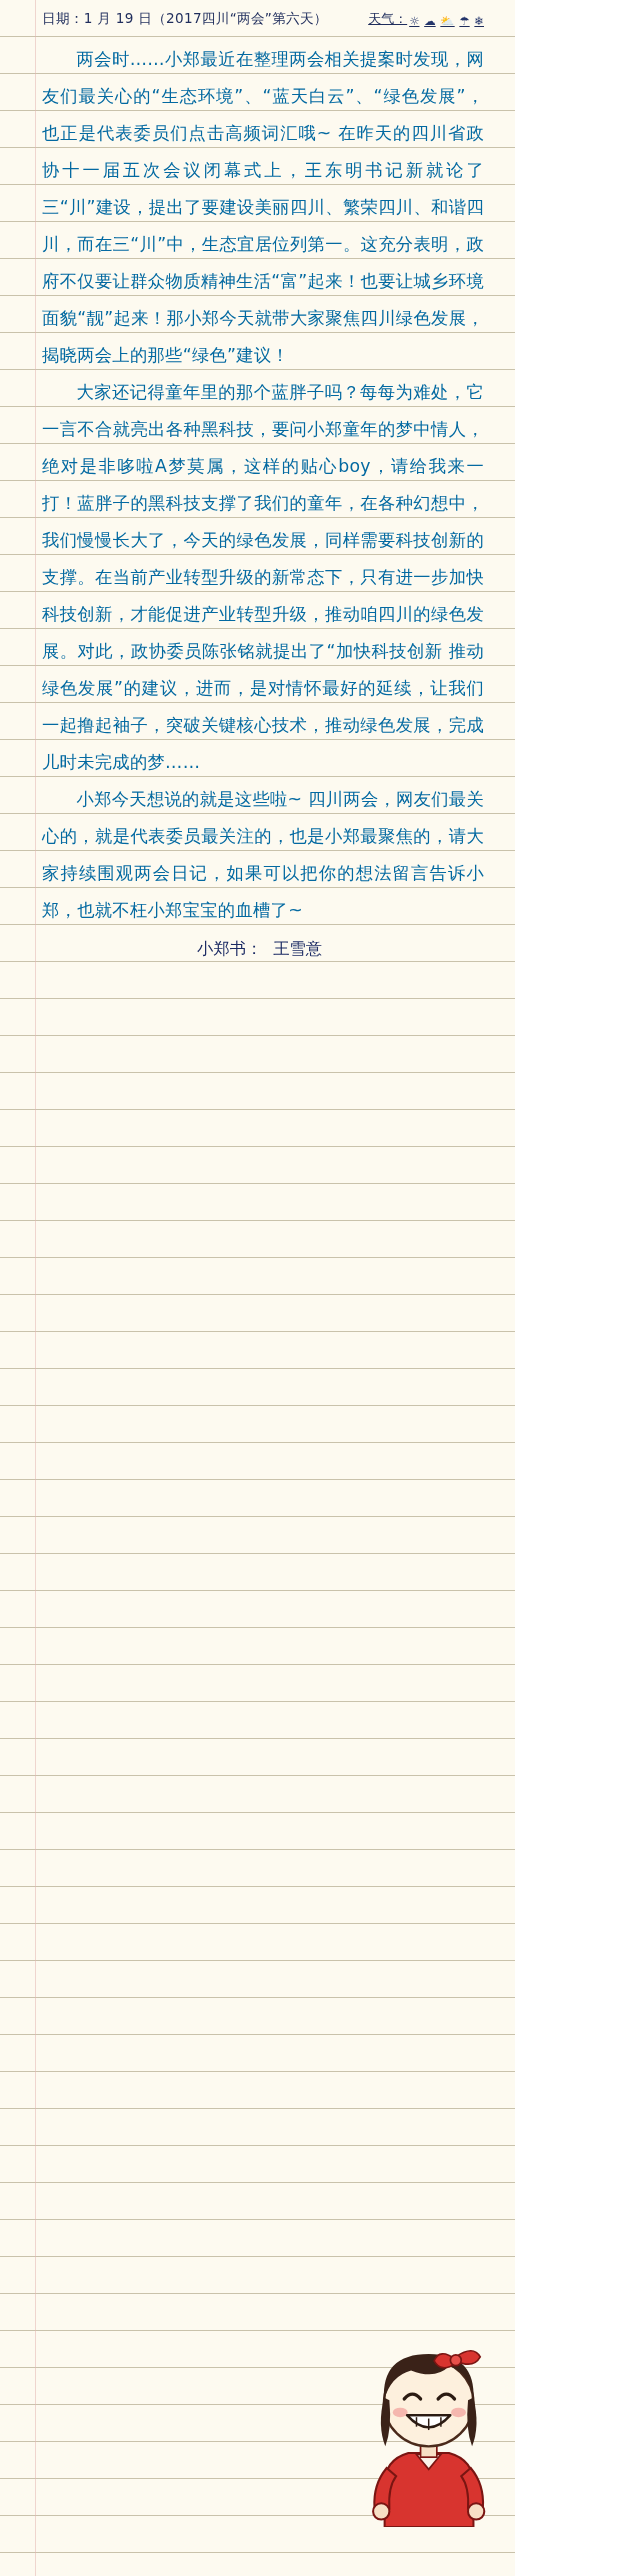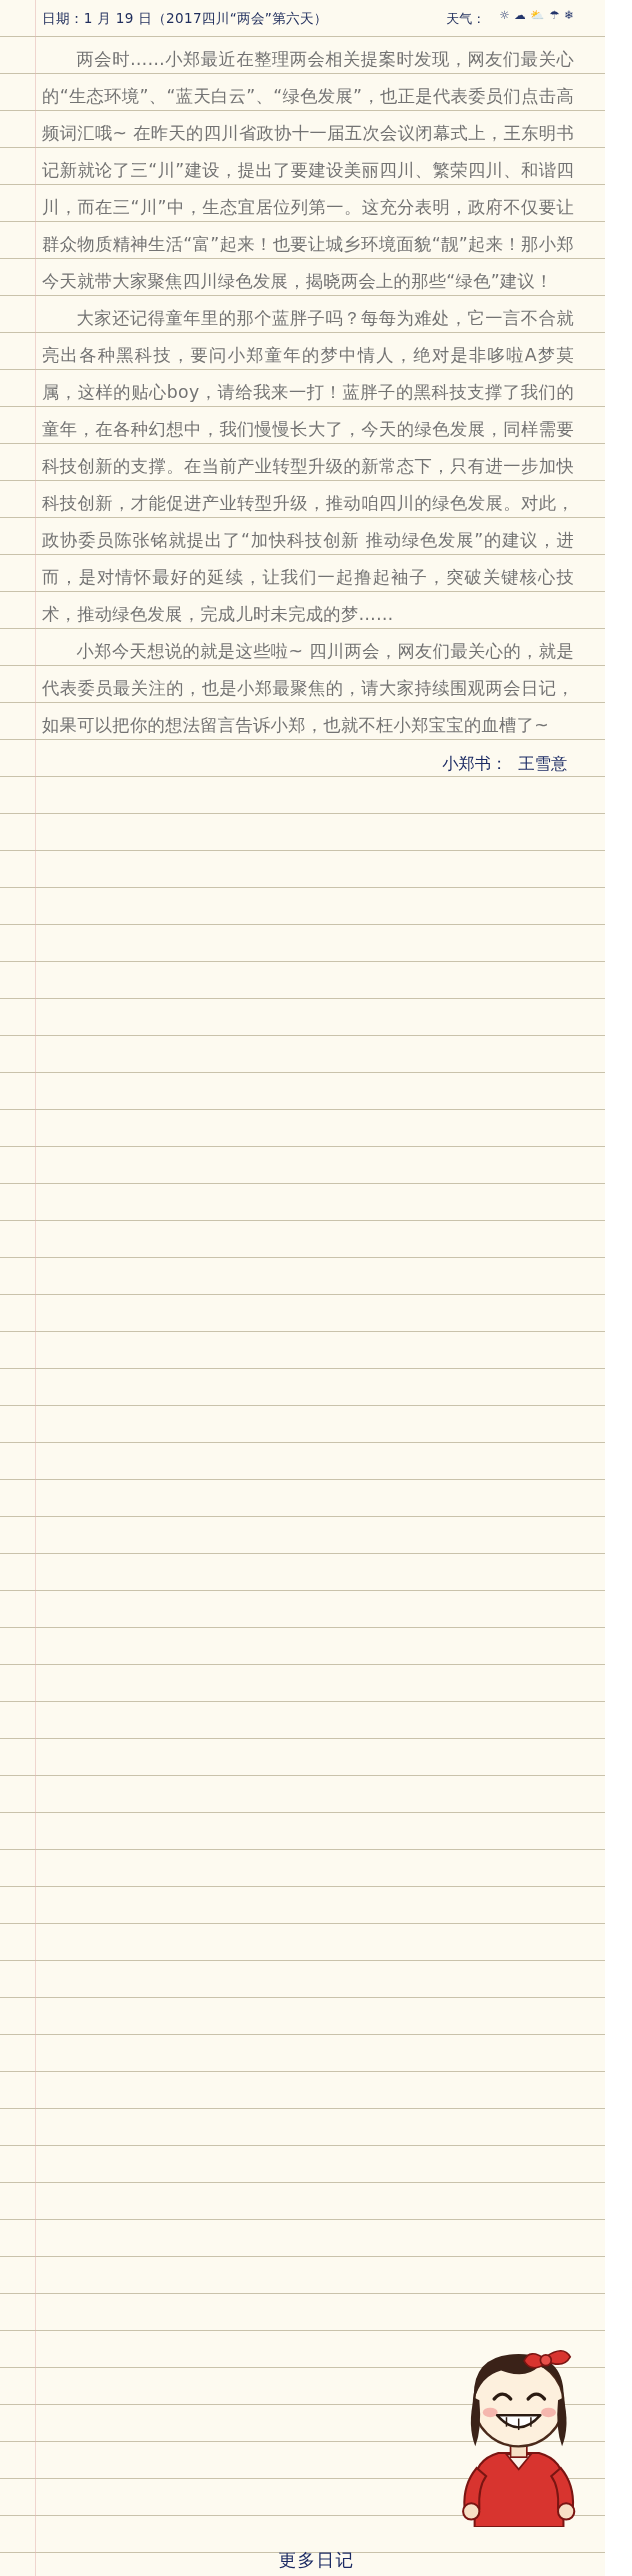--- a/index.html
+++ b/index.html
@@ -5,21 +5,21 @@
   html, body {
     margin: 0;
     padding: 0;
     background: #ffffff;
   }
   body {
     font-family: "Liberation Sans", sans-serif;
   }
   .page {
     position: relative;
-    width: 605px;
+    width: 515px;
     height: 2576px;
     background: #fdfbf2;
     box-sizing: border-box;
     overflow: hidden;
   }
   
   .paper {
     position: absolute;
     left: 0; top: 0;
     width: 633px;
@@ -63,60 +63,61 @@
   }
   .date-line {
     font-size: 13.6px;
     color: #1f2d5c;
     letter-spacing: 0.3px;
     white-space: nowrap;
     font-family: "DejaVu Sans", sans-serif;
   }
   .weather-wrap {
     display: flex;
-    align-items: flex-start;
-    gap: 14px;
+    align-items: flex-end;
+    gap: 2px;
     font-size: 13px;
     color: #1f2d5c;
     font-family: "DejaVu Sans", sans-serif;
+    text-decoration: underline;
   }
   .weather-icons {
     display: flex;
     align-items: center;
     gap: 4.7px;
     font-size: 11.5px;
     color: #24356b;
   }
   .weather-icons .ic {
     display: inline-block;
     line-height: 1;
   }
 
   
   .body-text {
     margin-top: 4.1px;
     font-size: 17.3px;
     line-height: 37px;
-    color: #737373;
+    color: #0369a1;
     text-align: justify;
     text-justify: inter-character;
     font-family: "DejaVu Sans", sans-serif;
     letter-spacing: 0.3px;
   }
   .para {
     text-indent: 2em;
     margin: 0;
   }
   .para.noindent { text-indent: 0; }
 
   
   .sign-row {
     margin-top: 9.5px;
     display: flex;
-    justify-content: flex-end;
+    justify-content: center;
     align-items: baseline;
     gap: 11px;
     font-size: 16.3px;
     color: #1b2a63;
     font-family: "DejaVu Sans", sans-serif;
     padding-right: 6.8px;
   }
   .footer-row {
     position: absolute;
     left: 0;
@@ -212,15 +213,14 @@
       <ellipse cx="154" cy="126" rx="11" ry="7" fill="#f3a9a3" opacity=".8"></ellipse>
 
       <path d="M78 130 Q110 166 142 130 Z" fill="#fff" stroke="#2b1b12" stroke-width="3.5" stroke-linejoin="round"></path>
       <line x1="92" y1="133" x2="92" y2="147" stroke="#2b1b12" stroke-width="2.2"></line>
       <line x1="110" y1="135" x2="110" y2="152" stroke="#2b1b12" stroke-width="2.2"></line>
       <line x1="128" y1="133" x2="128" y2="147" stroke="#2b1b12" stroke-width="2.2"></line>
       <path d="M78 130 L142 130" stroke="#2b1b12" stroke-width="3"></path>
     </svg>
   </div>
 
-  <div class="footer-row">更多日记</div>
 </div>
 
 
 </body></html>

